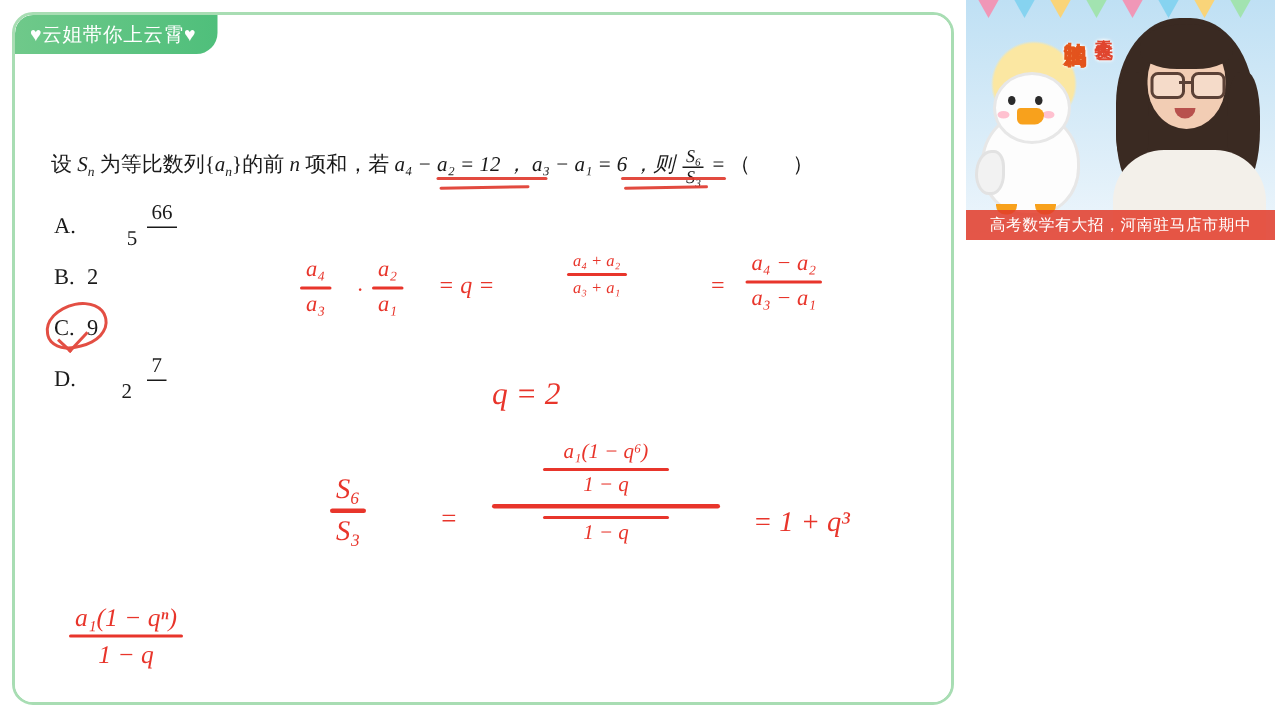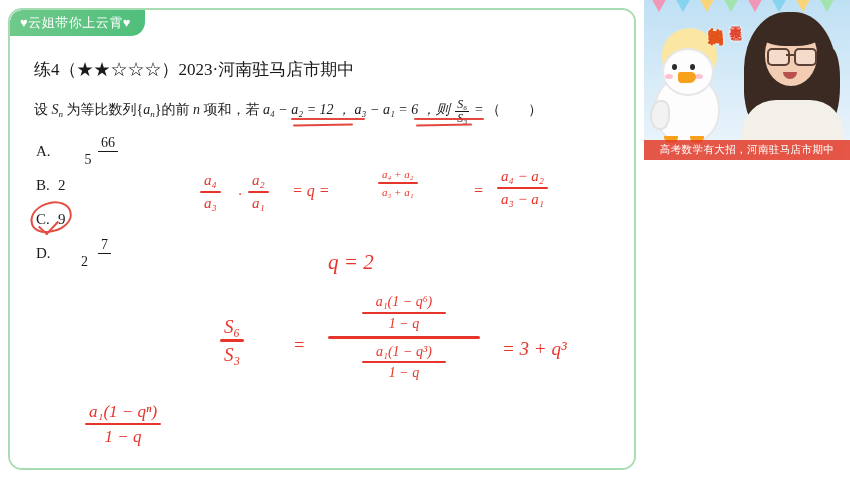--- a/index.html
+++ b/index.html
@@ -403,21 +403,20 @@
       <span class="brand-sq sq-blue">K</span>
       <span>好课在线</span>
     </span>
   </div>
 
   <div id="board">
     <div id="board-inner">
 
       <div id="name-tag">♥云姐带你上云霄♥</div>
 
-      <div id="problem-title">练4（★★☆☆☆）2023·河南驻马店市期中</div>
 
       <div id="problem-body">
         <span>设 </span><span class="ital">S</span><span class="sub ital">n</span><span> 为等比数列{</span><span class="ital">a</span><span class="sub ital">n</span><span>}的前 </span><span class="ital">n</span><span> 项和，若 </span><span class="ital">a₄ − a₂ = 12 ，</span><span class="ital"> a₃ − a₁ = 6 ，则 </span><span class="frac"><span class="num ital">S₆</span><span class="den ital">S₃</span></span><span> = （　　）</span>
       </div>
 
       <div class="stroke" style="left:281px; top:108px; width:74px;"></div>
       <div class="stroke" style="left:283px; top:114px; width:60px; transform:rotate(-1deg);"></div>
       <div class="stroke" style="left:404px; top:108px; width:70px;"></div>
       <div class="stroke" style="left:406px; top:114px; width:56px; transform:rotate(-1deg);"></div>
 
@@ -482,29 +481,28 @@
       <div class="ink" style="left:283px; top:325px; font-size:18px;">=</div>
 
       <div style="position:absolute; left:318px; top:284px; width:152px; text-align:center;">
         <div class="ink-frac" style="position:relative; left:0; top:0; font-size:14px; width:152px;">
           <span class="num">a₁(1 − q⁶)</span>
           <span class="bar" style="width:84px; margin-left:34px;"></span>
           <span class="den">1 − q</span>
         </div>
         <div style="height:2.4px; background:#e8352b; border-radius:2px; margin:5px 0;"></div>
         <div class="ink-frac" style="position:relative; left:0; top:0; font-size:14px; width:152px;">
-          <span class="num">a₁(1 − q³)</span>
           <span class="bar" style="width:84px; margin-left:34px;"></span>
           <span class="den">1 − q</span>
         </div>
       </div>
 
-      <div class="ink" style="left:492px; top:328px; font-size:19px;">= 3 + q³</div>
-
-      <div class="ink-frac" style="left:36px; top:392px; font-size:17px;margin-left:39px;">
+      <div class="ink" style="left:492px; top:328px; font-size:19px;">= 1 + q³</div>
+
+      <div class="ink-frac" style="left:36px; top:392px; font-size:17px;">
         <span class="num">a₁(1 − qⁿ)</span>
         <span class="bar" style="height:2.2px;"></span>
         <span class="den">1 − q</span>
       </div>
 
     </div>
   </div>
 
   <div id="cam">
     <div id="cam-bg"></div>

